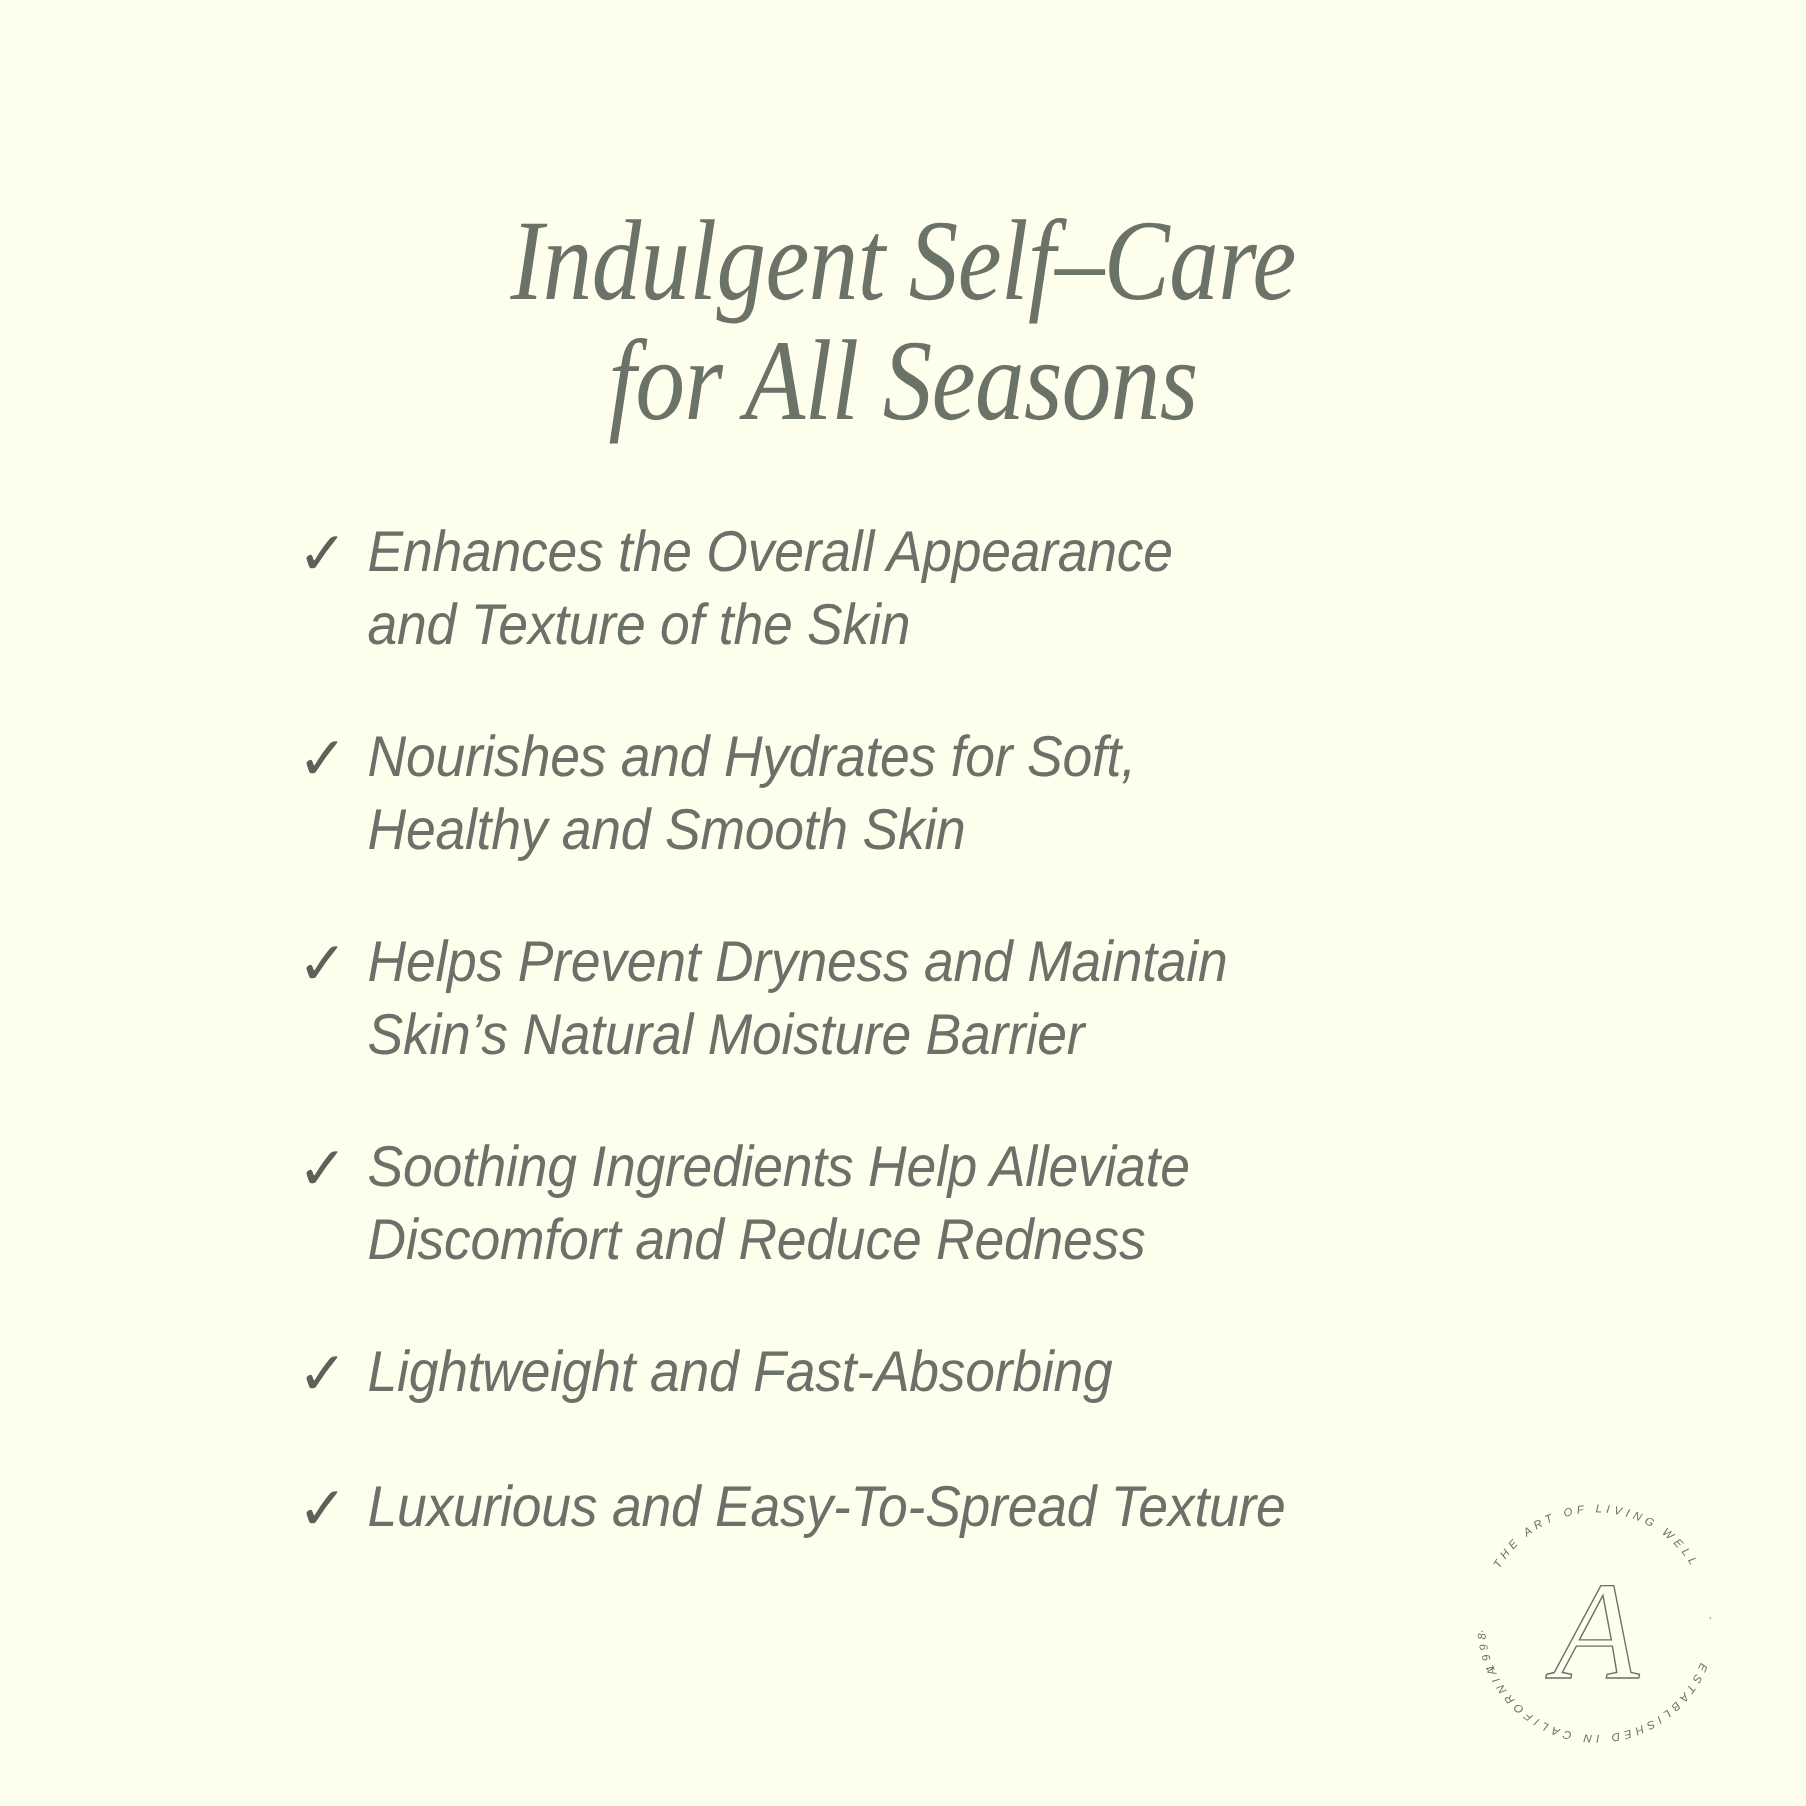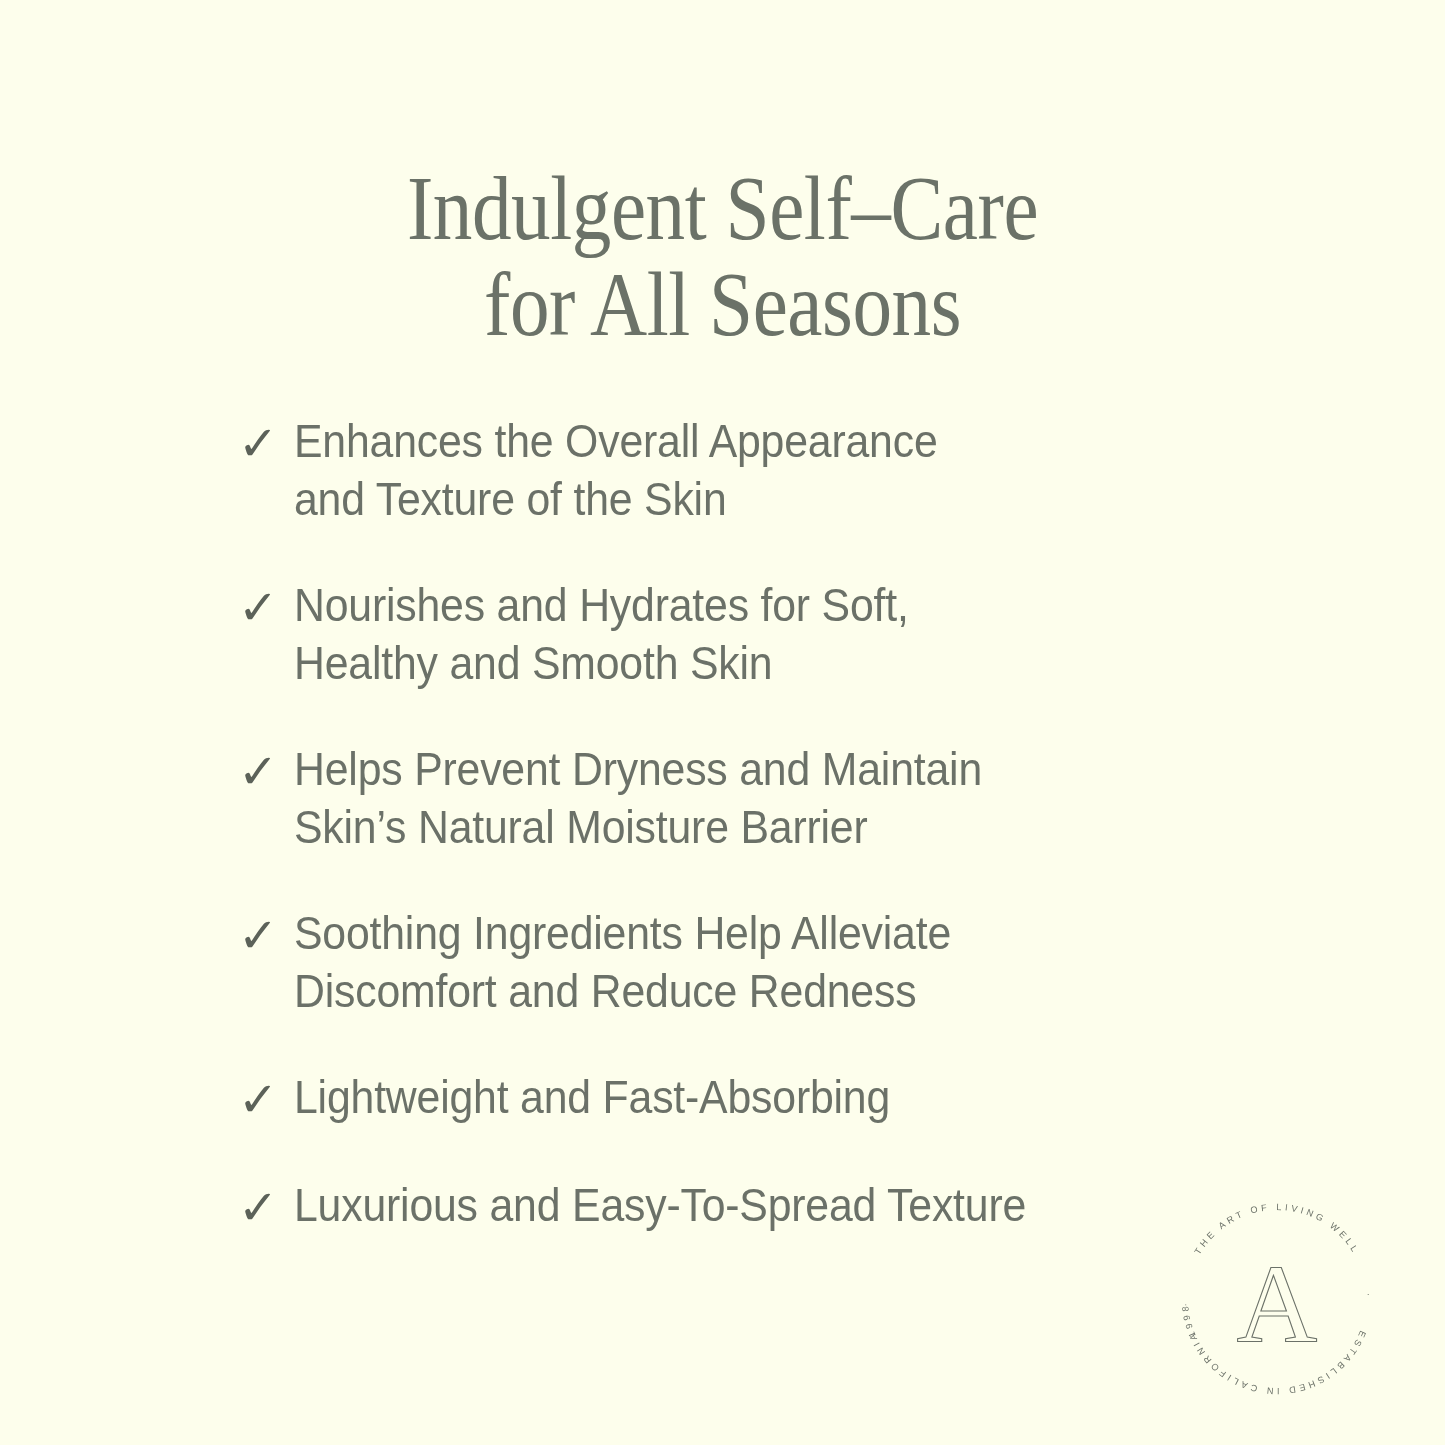--- a/index.html
+++ b/index.html
@@ -15,20 +15,21 @@
     background: #fdfeec;
     font-family: "Liberation Sans", sans-serif;
     -webkit-font-smoothing: antialiased;
   }
 
   .poster {
     position: relative;
     width: 1445px;
     height: 1270px;
     background: #fdfeec;
+    font-style: italic;
   }
 
   
   .headline {
     position: absolute;
     left: 0;
     top: 160px;
     width: 1445px;
     text-align: center;
     font-family: "Liberation Serif", "DejaVu Serif", serif;

